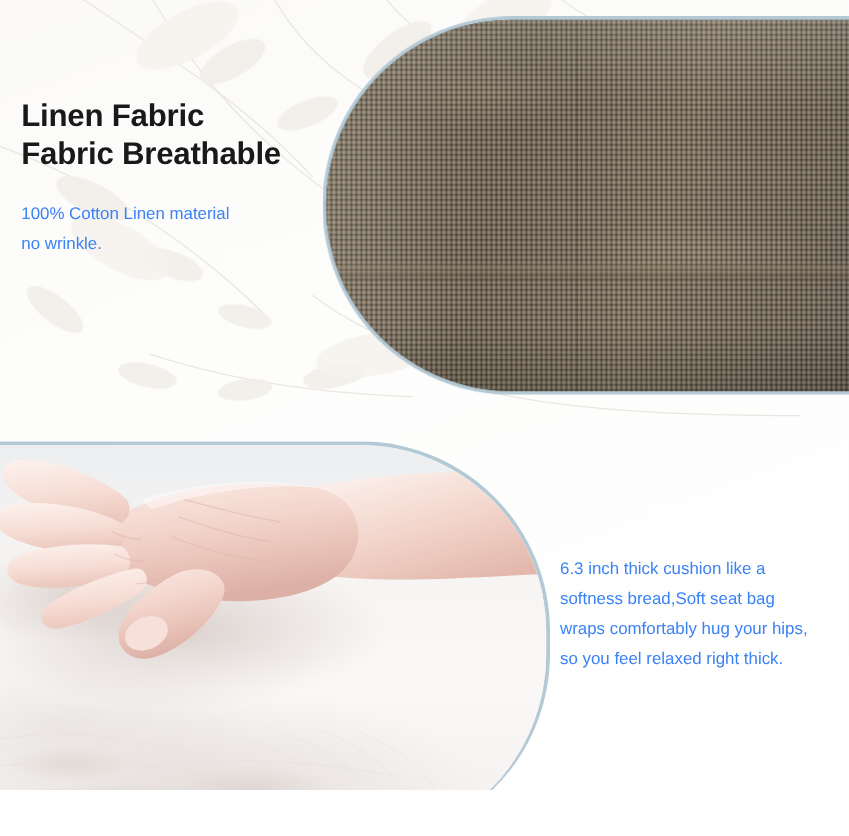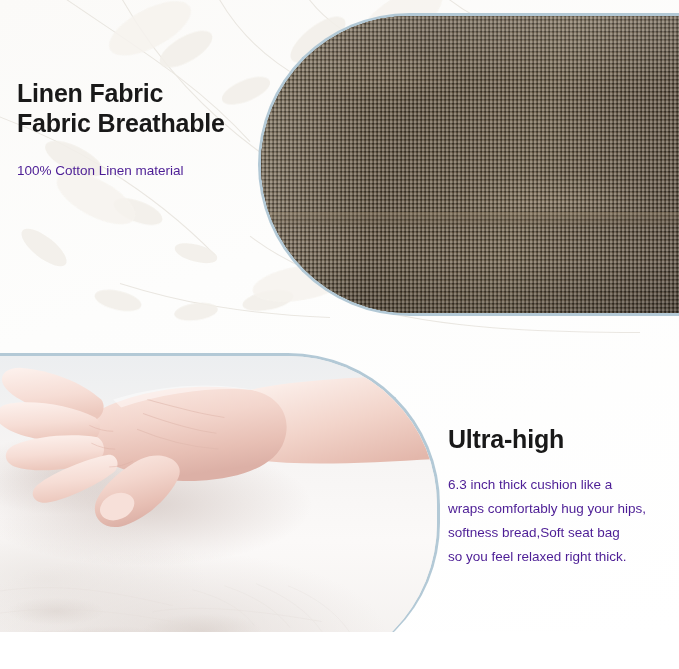--- a/index.html
+++ b/index.html
@@ -156,21 +156,21 @@
     line-height: 30px;
     font-weight: bold;
     color: #191919;
     letter-spacing: -0.2px;
     margin: 0;
     white-space: nowrap;
   }
   .body-copy {
     font-size: 13.5px;
     line-height: 24px;
-    color: #4c1d95;
+    color: #3b82f6;
     margin: 0;
   }
   .tb-top .body-copy    { margin-top: 21px; }
   .tb-bottom .body-copy { margin-top: 19px; }
   .body-copy span { display: block; white-space: nowrap; }
 </style>
 </head>
 <body>
 
 <div id="page">
@@ -302,26 +302,26 @@
         <path d="M120 44 C170 28, 226 26, 270 36 C240 30, 180 34, 128 52 Z" fill="#ffffff" opacity="0.45"></path>
       </svg>
     </div>
   </div>
 
   <div class="text-block tb-top">
     <h2 class="headline">Linen Fabric</h2>
     <h2 class="headline">Fabric Breathable</h2>
     <p class="body-copy">
       <span>100% Cotton Linen material</span>
+      <span>no wrinkle.</span>
     </p>
   </div>
 
   <div class="text-block tb-bottom">
-    <h2 class="headline">Ultra-high</h2>
     <p class="body-copy">
       <span>6.3 inch thick cushion like a</span>
+      <span>softness bread,Soft seat bag</span>
       <span>wraps comfortably hug your hips,</span>
-      <span>softness bread,Soft seat bag</span>
       <span>so you feel relaxed right thick.</span>
     </p>
   </div>
 
 </div>
 
 </body></html>

